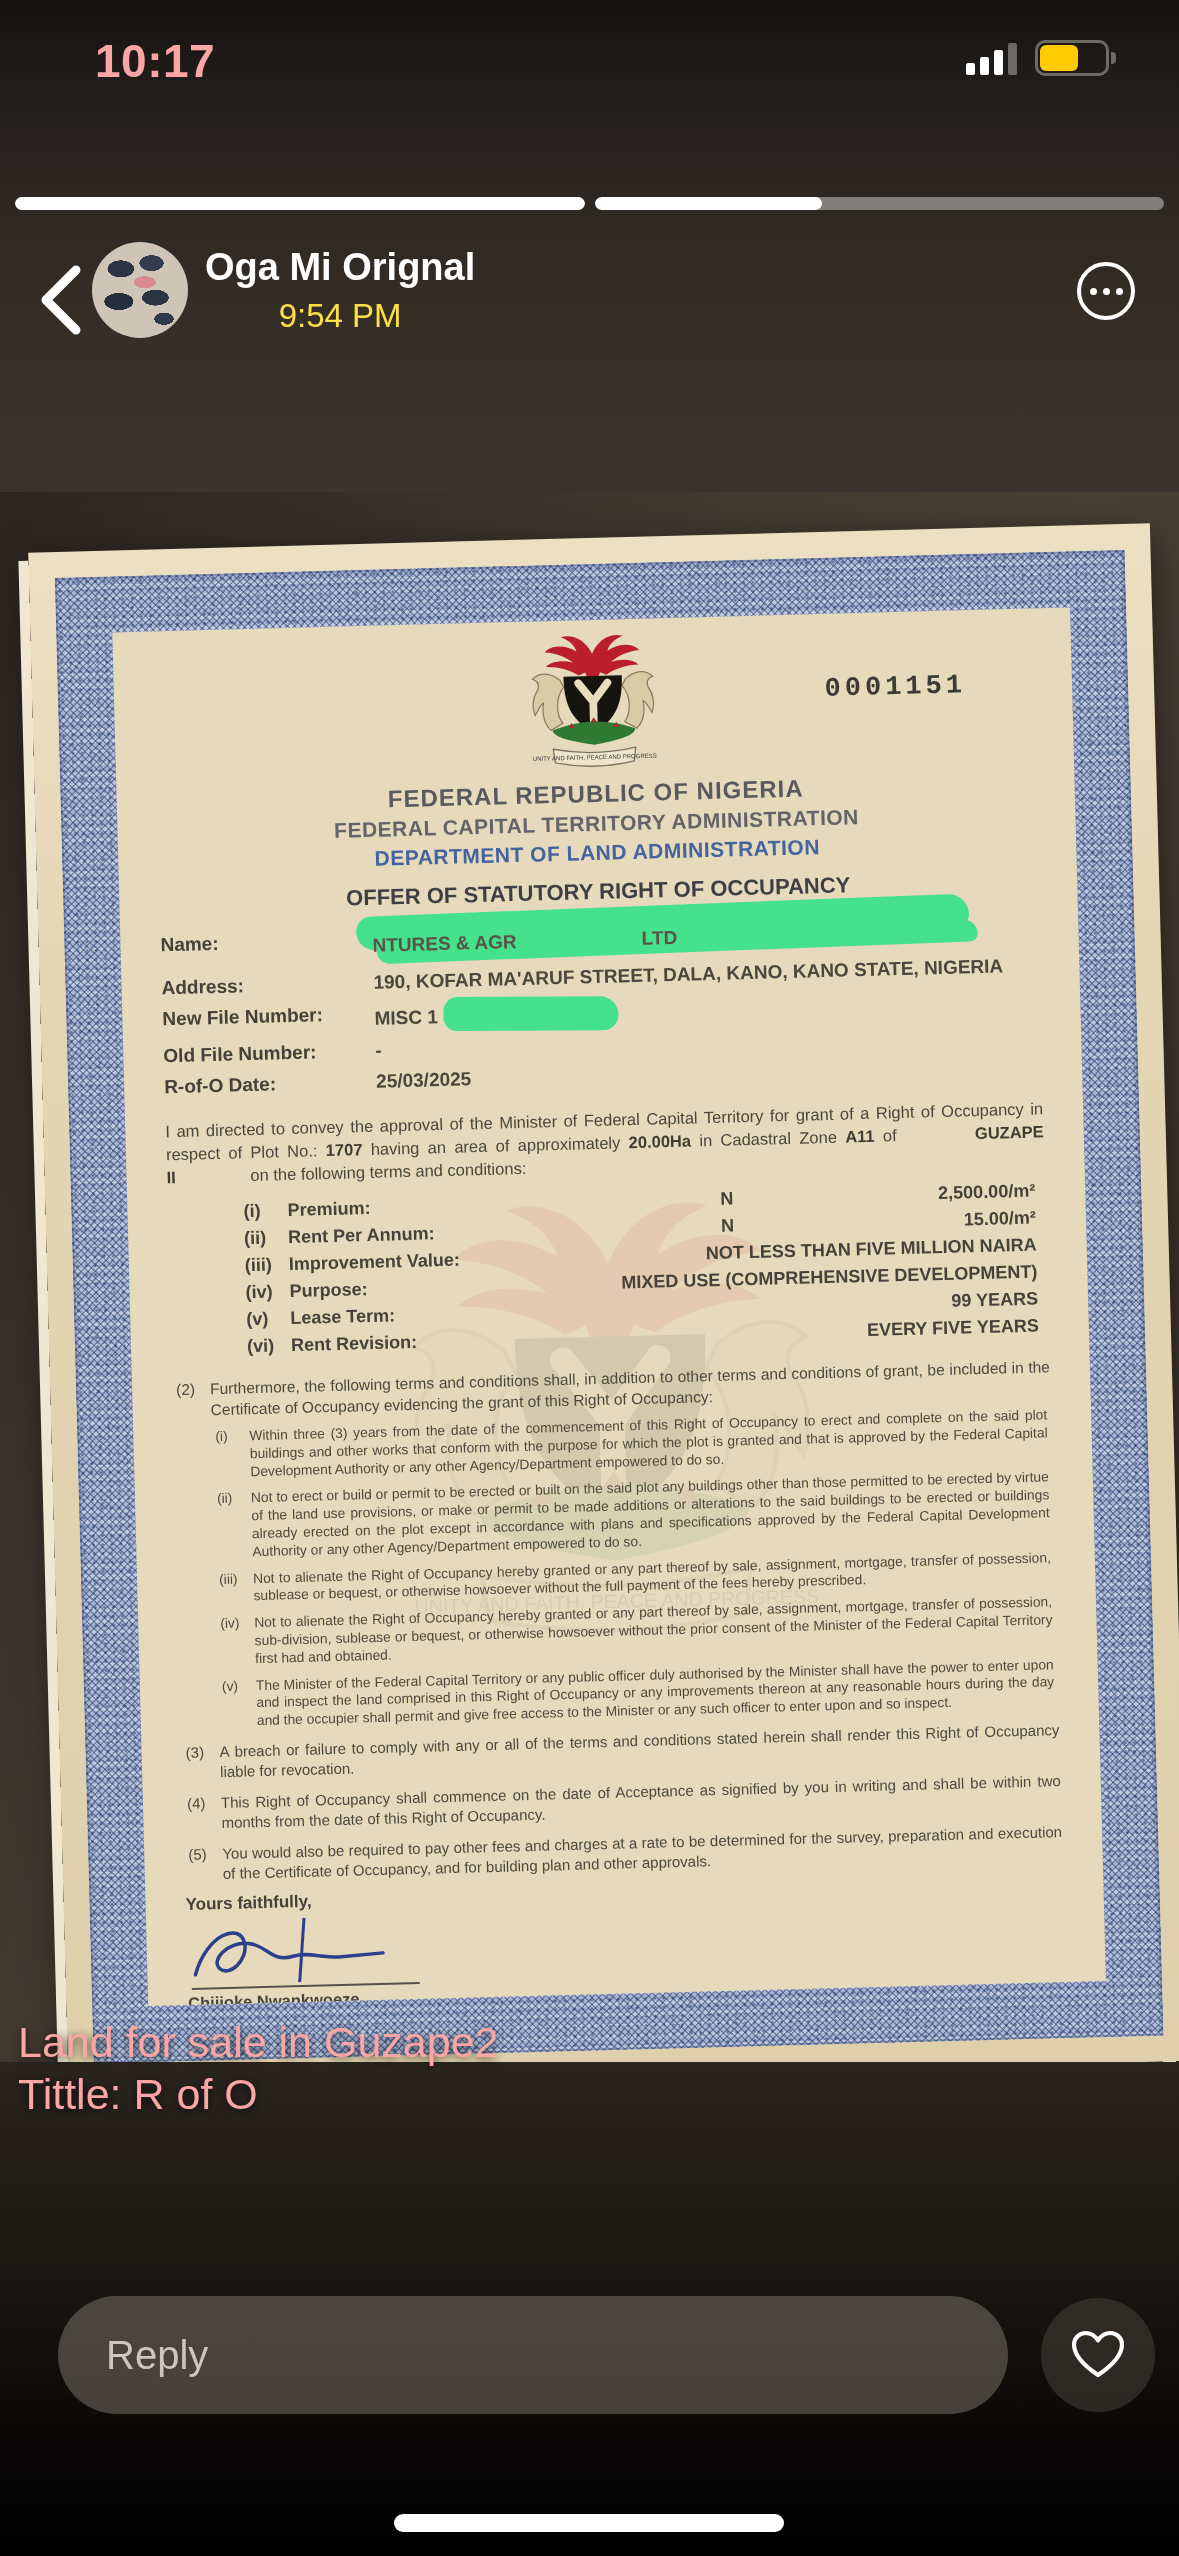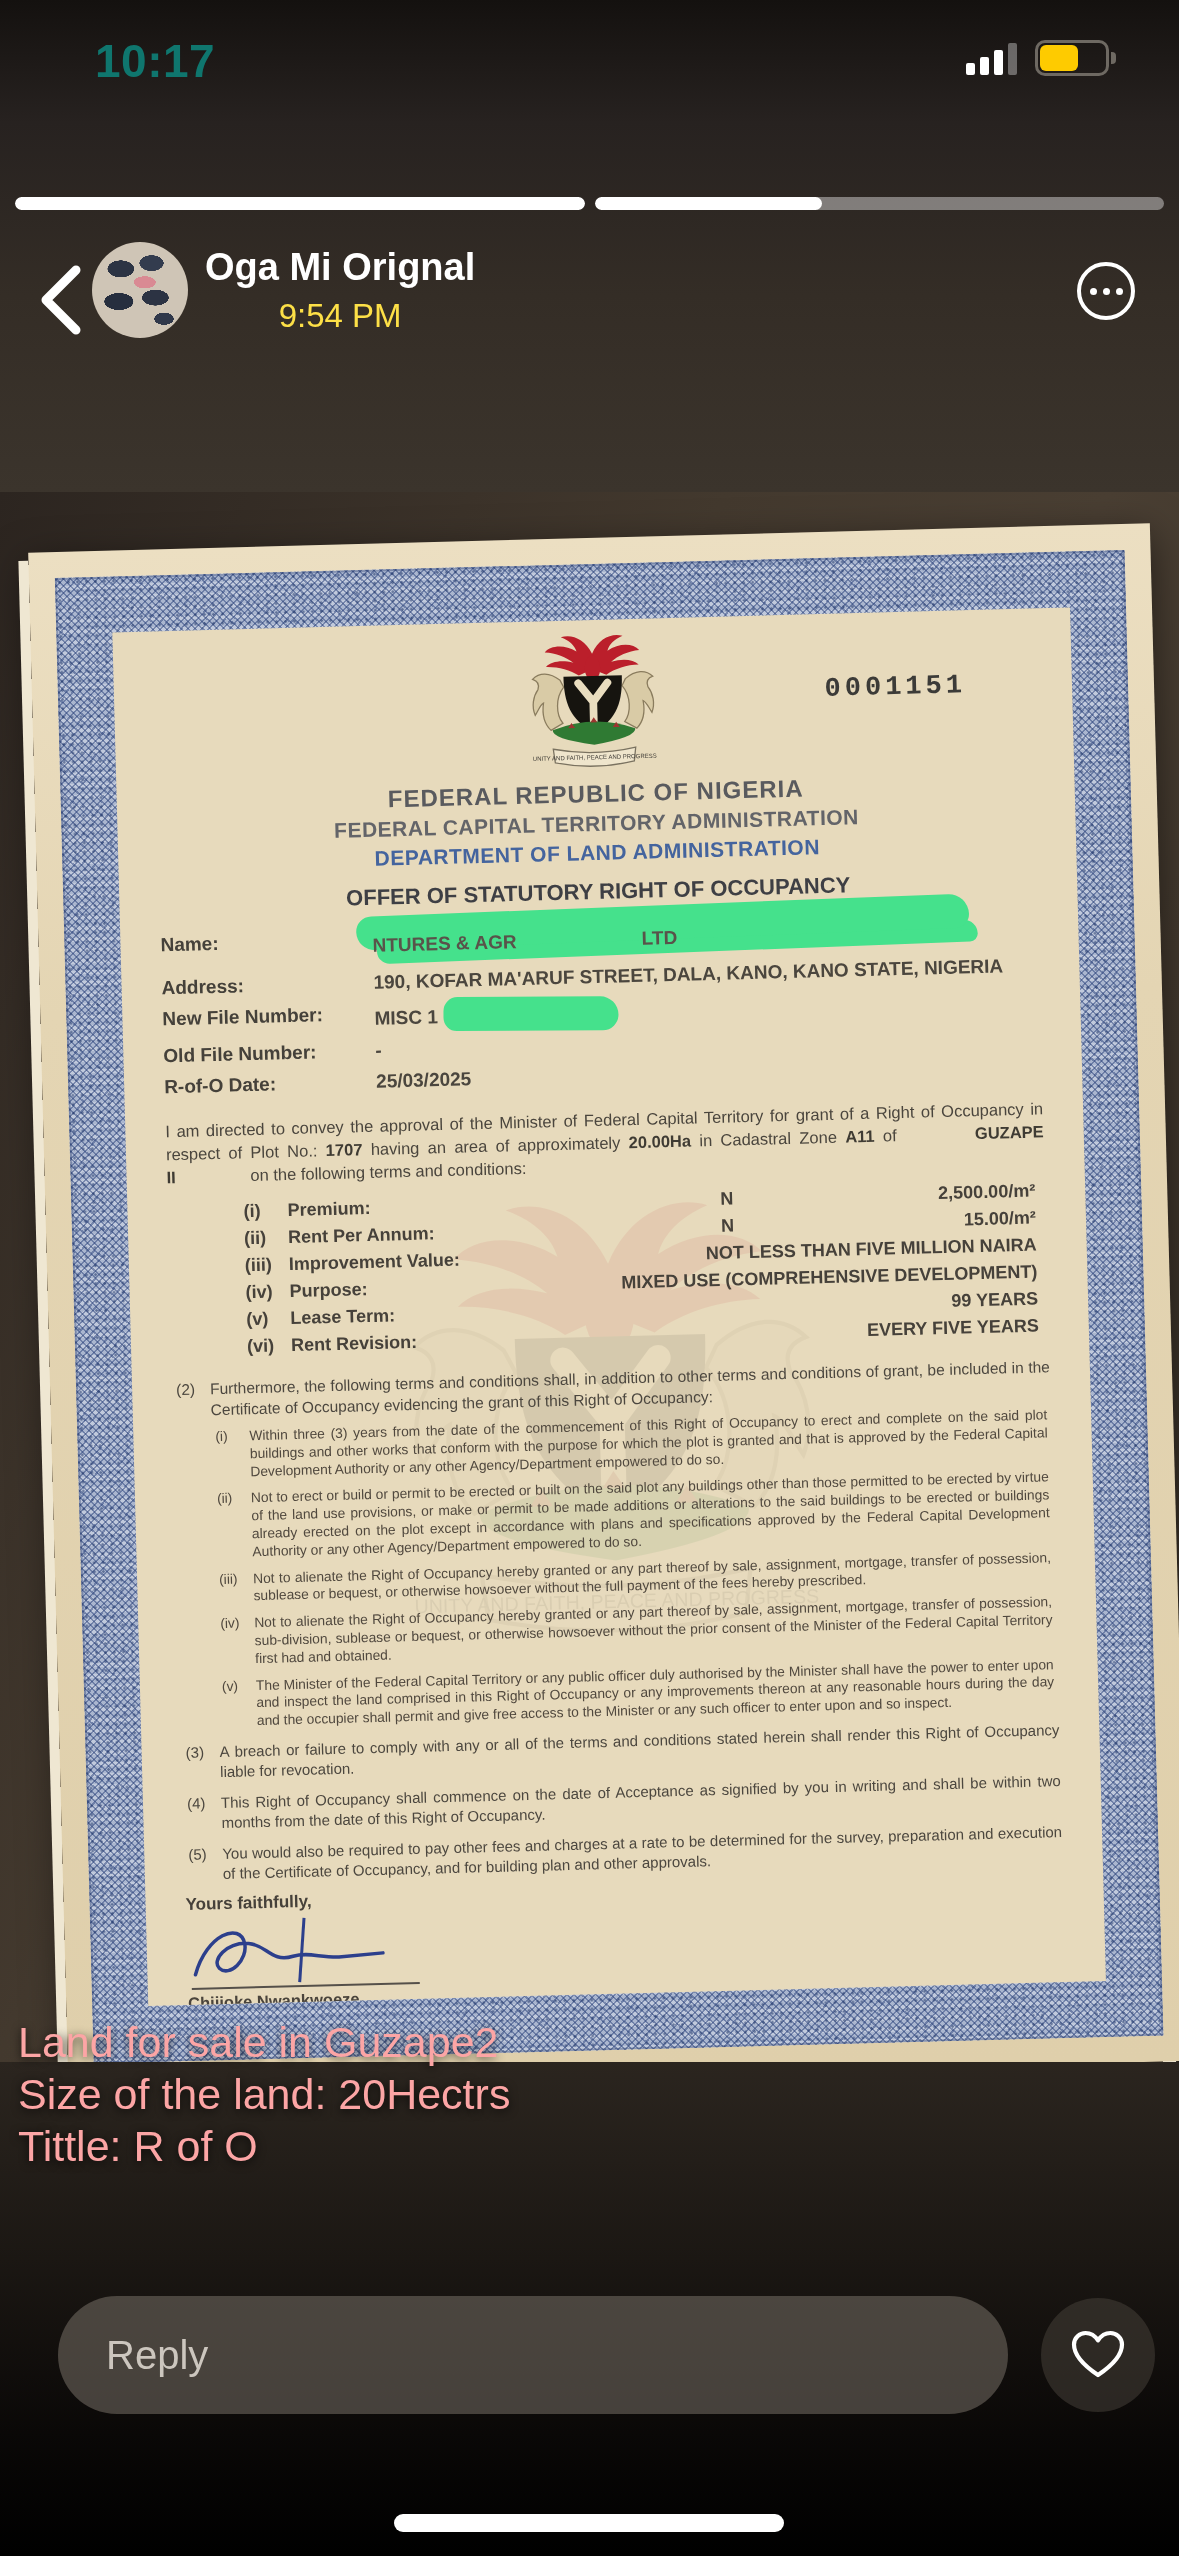--- a/index.html
+++ b/index.html
@@ -8,21 +8,21 @@
     width:1179px; height:2556px; position:relative; overflow:hidden;
     font-family:"Liberation Sans", sans-serif;
     -webkit-font-smoothing:antialiased;
   }
   
   .top-scrim { position:absolute; left:0; top:0; width:1179px; height:492px;
     background:linear-gradient(180deg,#14110f 0%,#272220 25%,#342d26 60%,#3b342c 100%); }
   .bottom-scrim { position:absolute; left:0; top:2062px; width:1179px; height:494px;
     background:linear-gradient(180deg,#2b251f 0%,#1b1713 40%,#0a0807 75%,#000 100%); }
 
-  .statusbar { position:absolute; top:30px; left:0; width:1179px; height:60px; color:#0f766e; }
+  .statusbar { position:absolute; top:30px; left:0; width:1179px; height:60px; color:#fca5a5; }
   .sb-time { position:absolute; left:95px; top:4px; font-size:46px; font-weight:bold; letter-spacing:.5px; }
   .sb-right { position:absolute; right:70px; top:10px; display:flex; align-items:center; gap:18px; }
   .sig { display:flex; align-items:flex-end; gap:5px; height:34px; }
   .sig i { display:block; width:9px; background:#fff; border-radius:2px; }
   .sig i:nth-child(1){height:12px} .sig i:nth-child(2){height:18px}
   .sig i:nth-child(3){height:25px} .sig i:nth-child(4){height:32px; opacity:.35}
   .batt { position:relative; width:74px; height:36px; }
   .batt .case { position:absolute; inset:0; border:3px solid #6e6962; border-radius:10px; }
   .batt .fill { position:absolute; left:5px; top:5px; width:38px; height:26px; background:#fecb00; border-radius:6px; }
   .batt .nub { position:absolute; right:-7px; top:12px; width:5px; height:12px; background:#6e6962; border-radius:0 4px 4px 0; }
@@ -322,21 +322,20 @@
 
         </div>
 
       </div>
     </div>
   </div>
 </div>
 
 <div class="caption">
   <div>Land for sale in Guzape2</div>
-  <div>Size of the land: 20Hectrs</div>
   <div>Tittle: R of O</div>
 </div>
 
 <div class="replybar">
   <input class="reply-pill" type="text" placeholder="Reply" style="">
   <div class="heart-btn">
     <svg width="56" height="52" viewBox="0 0 56 52">
       <path d="M28 46 C10 34 4 24 4 15.5 C4 8.6 9.6 4 15.6 4 C20.6 4 25 6.8 28 11.4 C31 6.8 35.4 4 40.4 4 C46.4 4 52 8.6 52 15.5 C52 24 46 34 28 46 Z" fill="none" stroke="#fff" stroke-width="4.2" stroke-linejoin="round"></path>
     </svg>
   </div>

